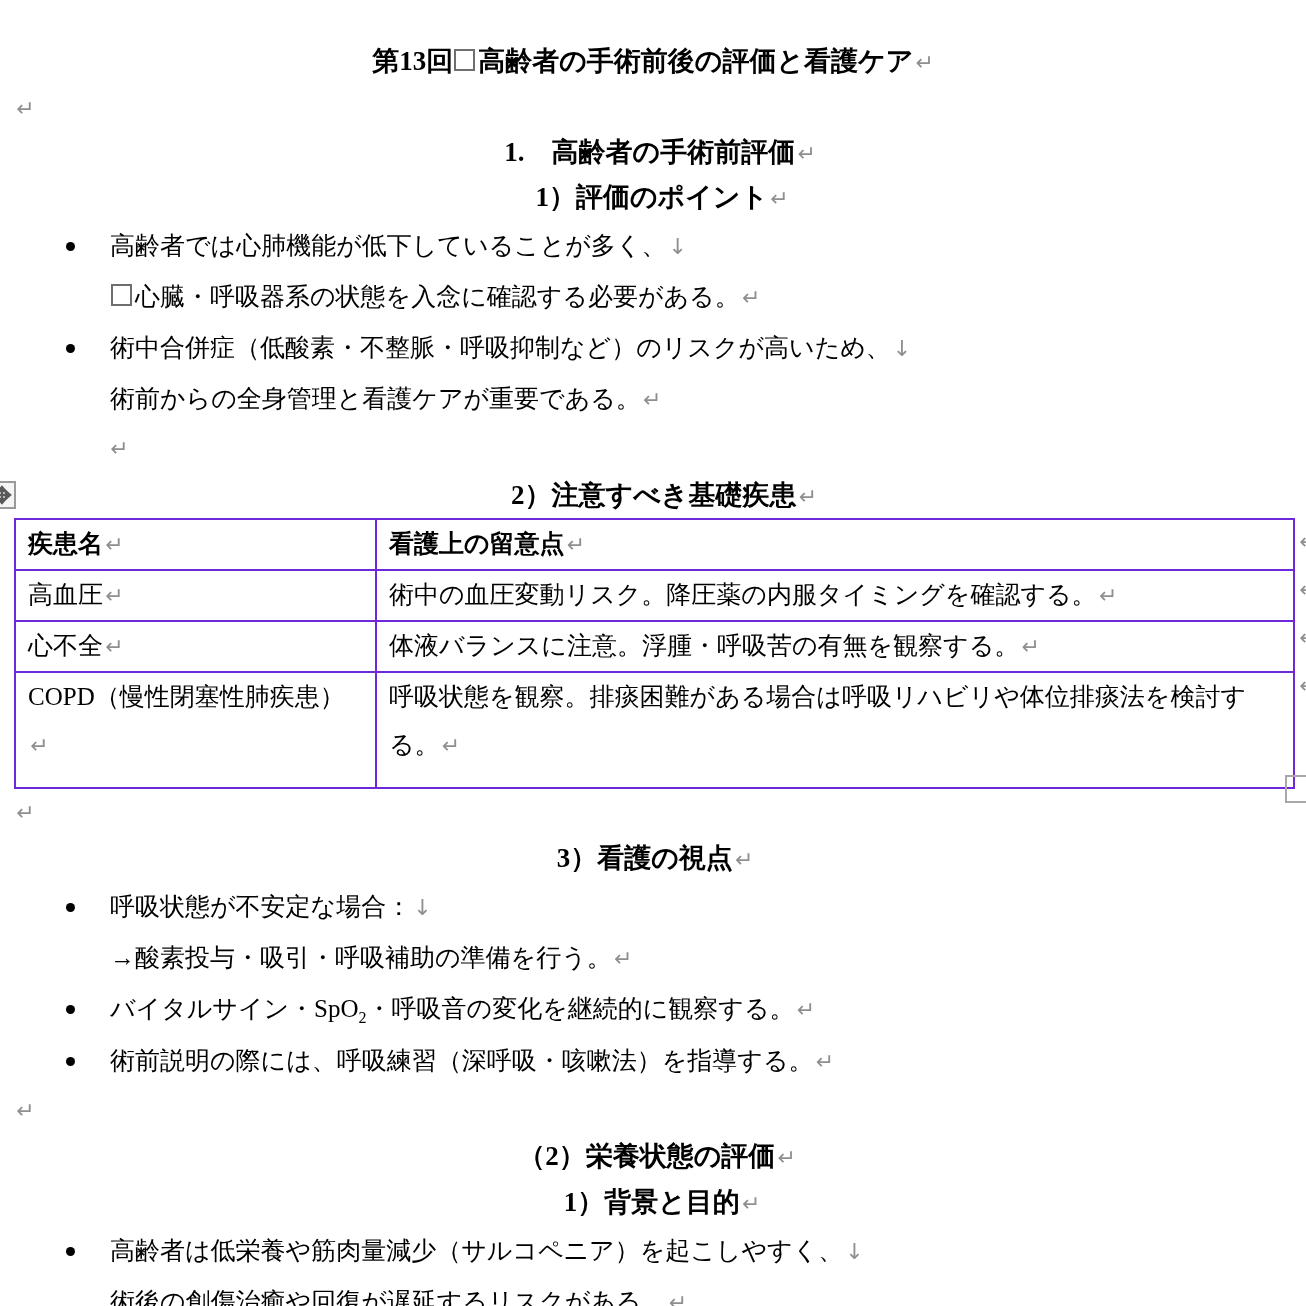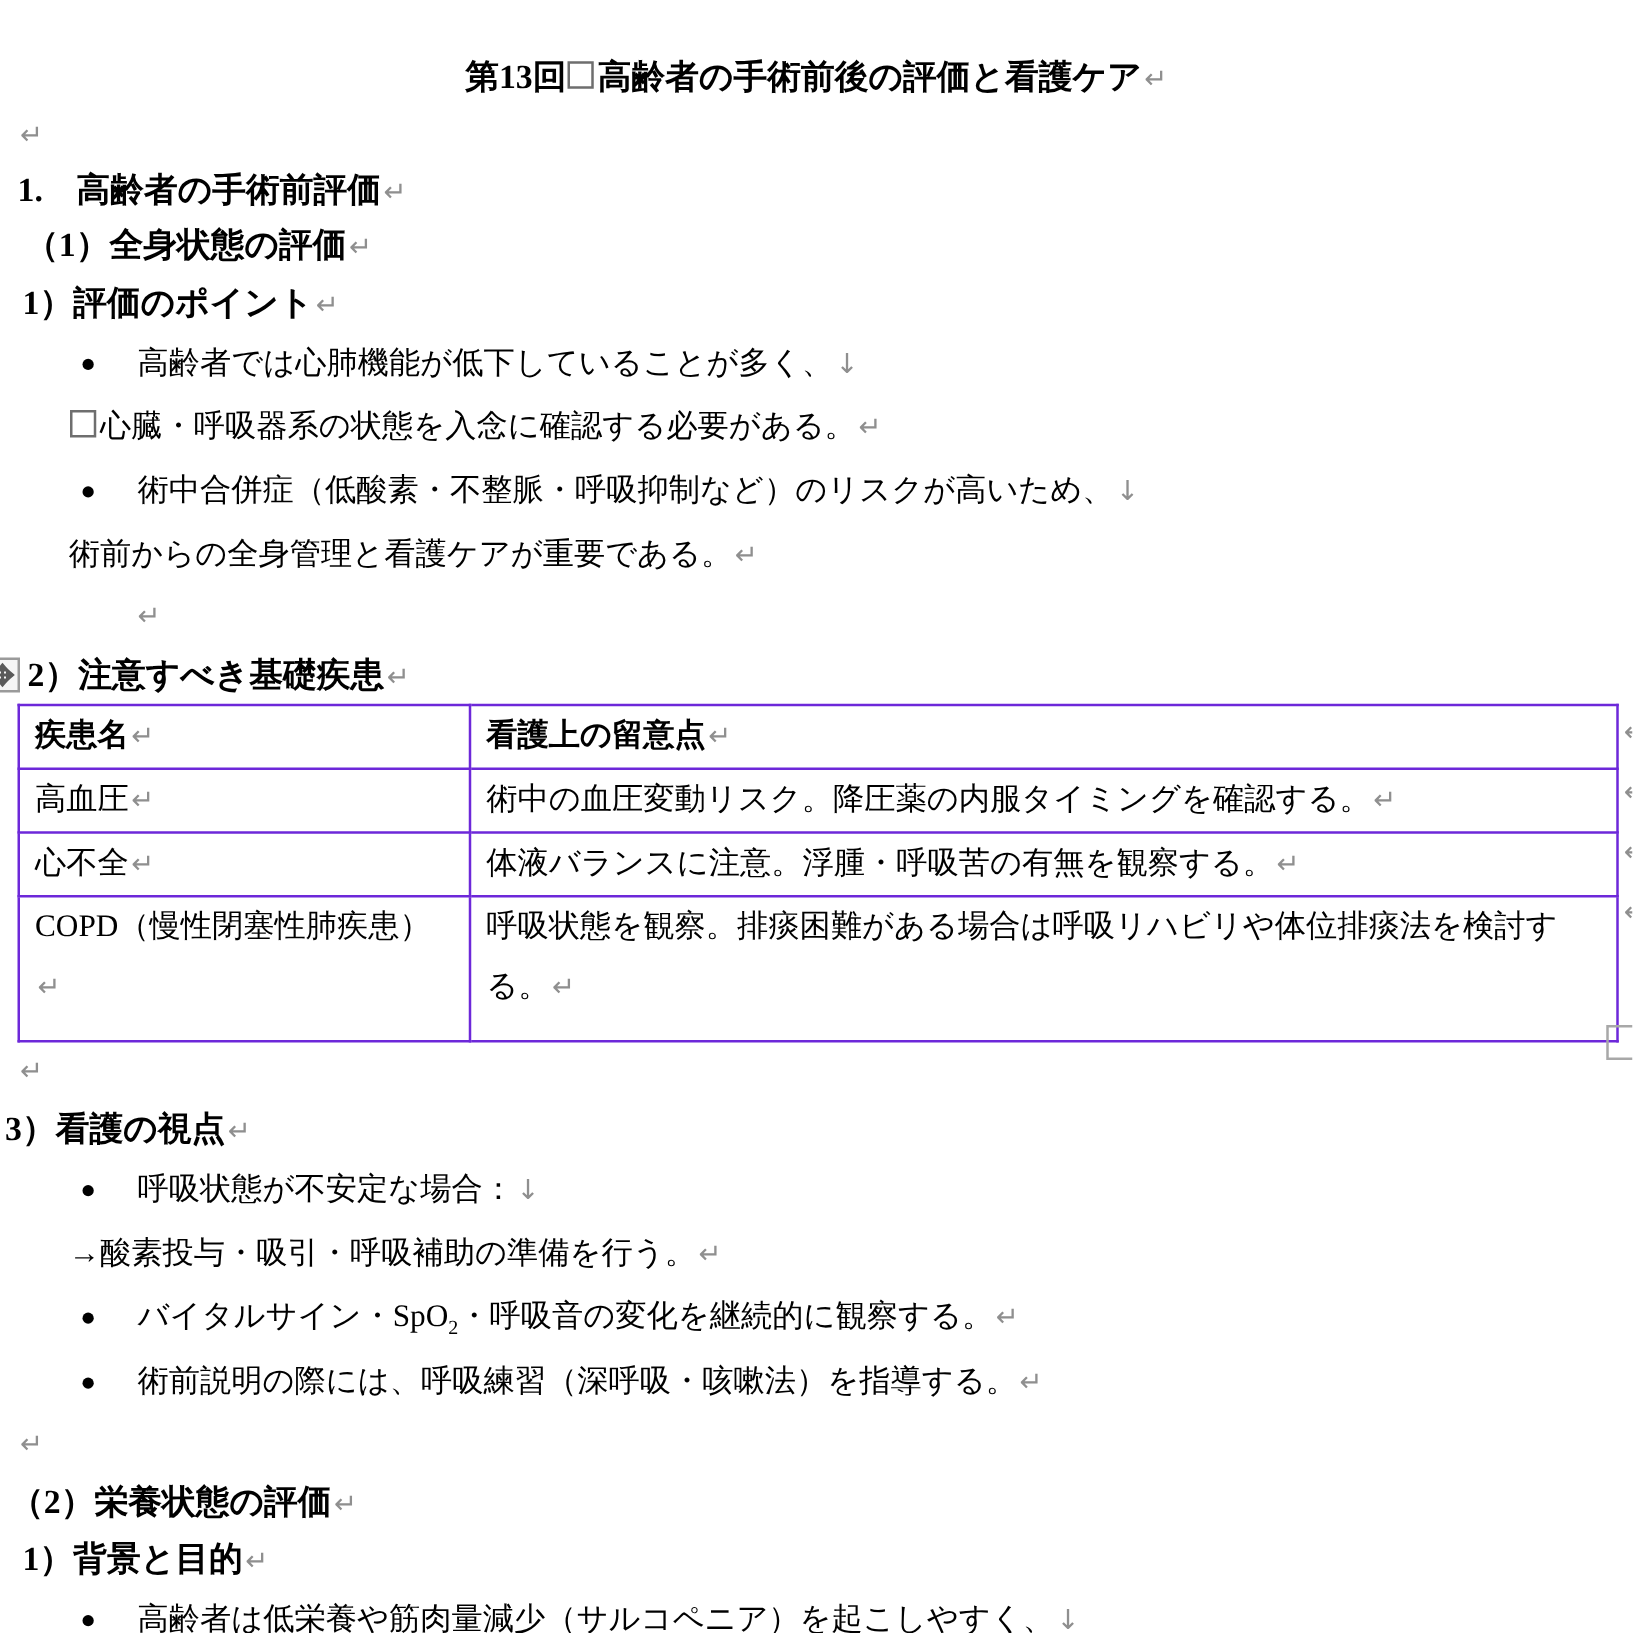--- a/index.html
+++ b/index.html
@@ -33,31 +33,31 @@
   
   .doc-title{
     text-align:center;
     font-size:27px;font-weight:bold;
     line-height:50px;height:50px;
   }
   
   .p-empty1{height:44px;line-height:44px;padding-left:14px;}
   .p-empty-indent{height:48px;line-height:48px;padding-left:108px;}
   .p-empty2{height:46px;line-height:46px;padding-left:14px;}
-  .heading{font-size:27px;font-weight:bold;line-height:45px;height:45px;}
+  .heading{font-size:27px;font-weight:bold;line-height:45px;height:45px;text-align:center;}
   .h-sec1{padding-left:14px;height:44px;line-height:44px;}
   .h-sec1_1{padding-left:20px;}
   .h-sec1_1_1{padding-left:18px;height:46px;line-height:46px;}
   .h-sec1_1_2{padding-left:22px;height:46px;line-height:46px;position:relative;}
   .h-sec1_1_3{padding-left:4px;height:46px;line-height:46px;}
   .h-sec1_2{padding-left:8px;height:46px;line-height:46px;}
   .h-sec1_2_1{padding-left:18px;height:46px;line-height:46px;}
   
   .bullet-line{position:relative;padding-left:110px;height:52px;line-height:52px;}
-  .bullet-cont{padding-left:55px;height:50px;line-height:50px;}
+  .bullet-cont{padding-left:110px;height:50px;line-height:50px;}
   .bullet-line .dot{
     position:absolute;left:66px;top:22px;
     width:9px;height:9px;border-radius:50%;background:#000;
   }
   sub{font-size:16px;}
   
   .table-wrap{position:relative;width:1281px;margin-left:14px;}
   table.disease{
     border-collapse:collapse;table-layout:fixed;width:1281px;
   }
@@ -104,23 +104,20 @@
   </div>
 
   <div class="p-empty1">
     <span class="mark">↵</span>
   </div>
 
   <div class="heading h-sec1">
     <span>1.　高齢者の手術前評価</span><span class="mark">↵</span>
   </div>
 
-  <div class="heading h-sec1_1">
-    <span>（1）全身状態の評価</span><span class="mark">↵</span>
-  </div>
 
   <div class="heading h-sec1_1_1">
     <span>1）評価のポイント</span><span class="mark">↵</span>
   </div>
 
   <div class="bullet-line">
     <span class="dot"></span>
     <span>高齢者では</span><b>心肺機能が低下</b><span>していることが多く、</span><span class="mark">↓</span>
   </div>
 

